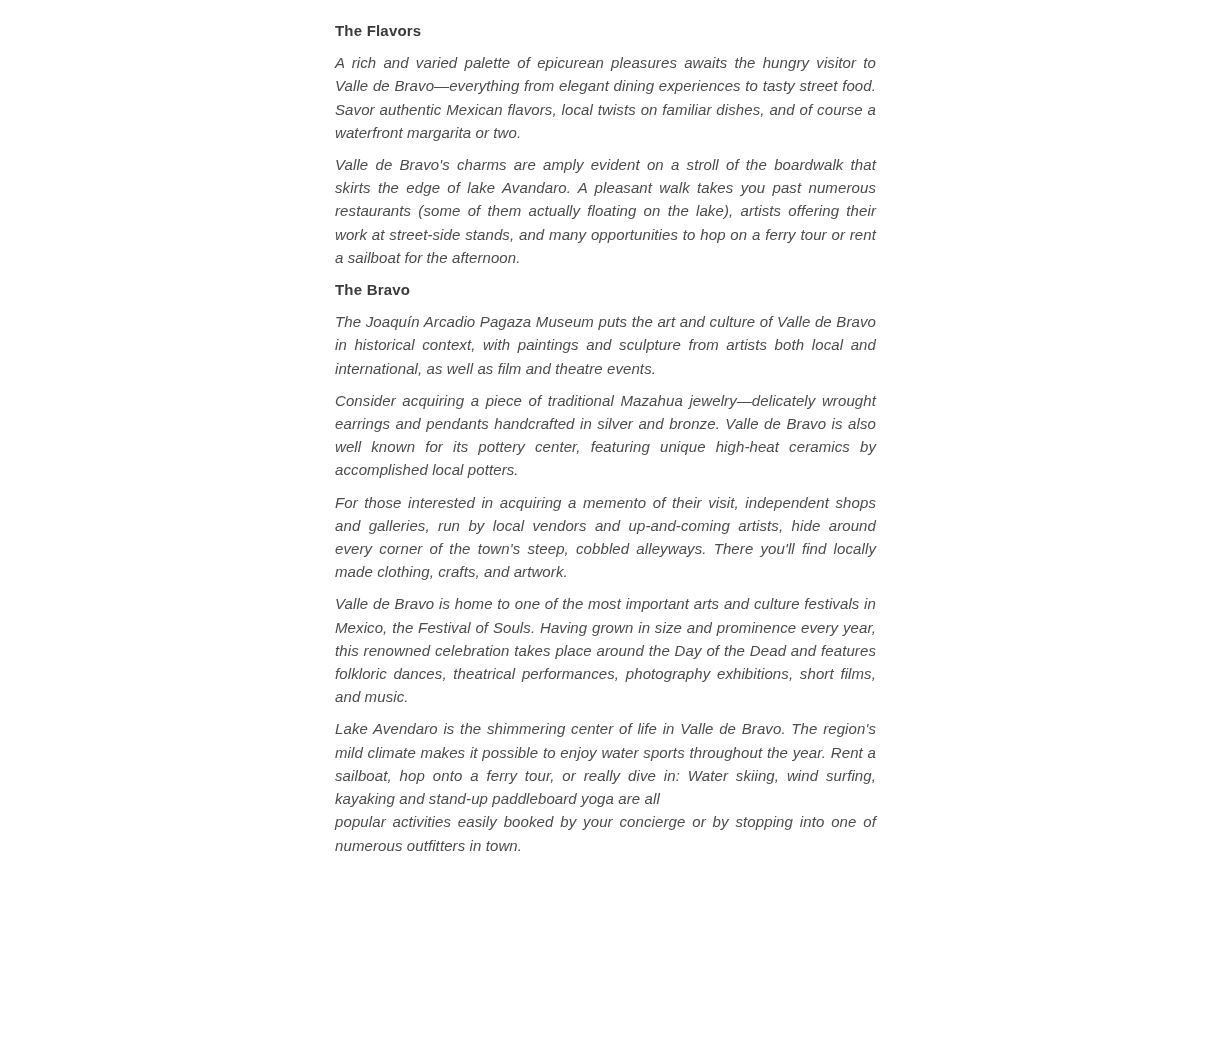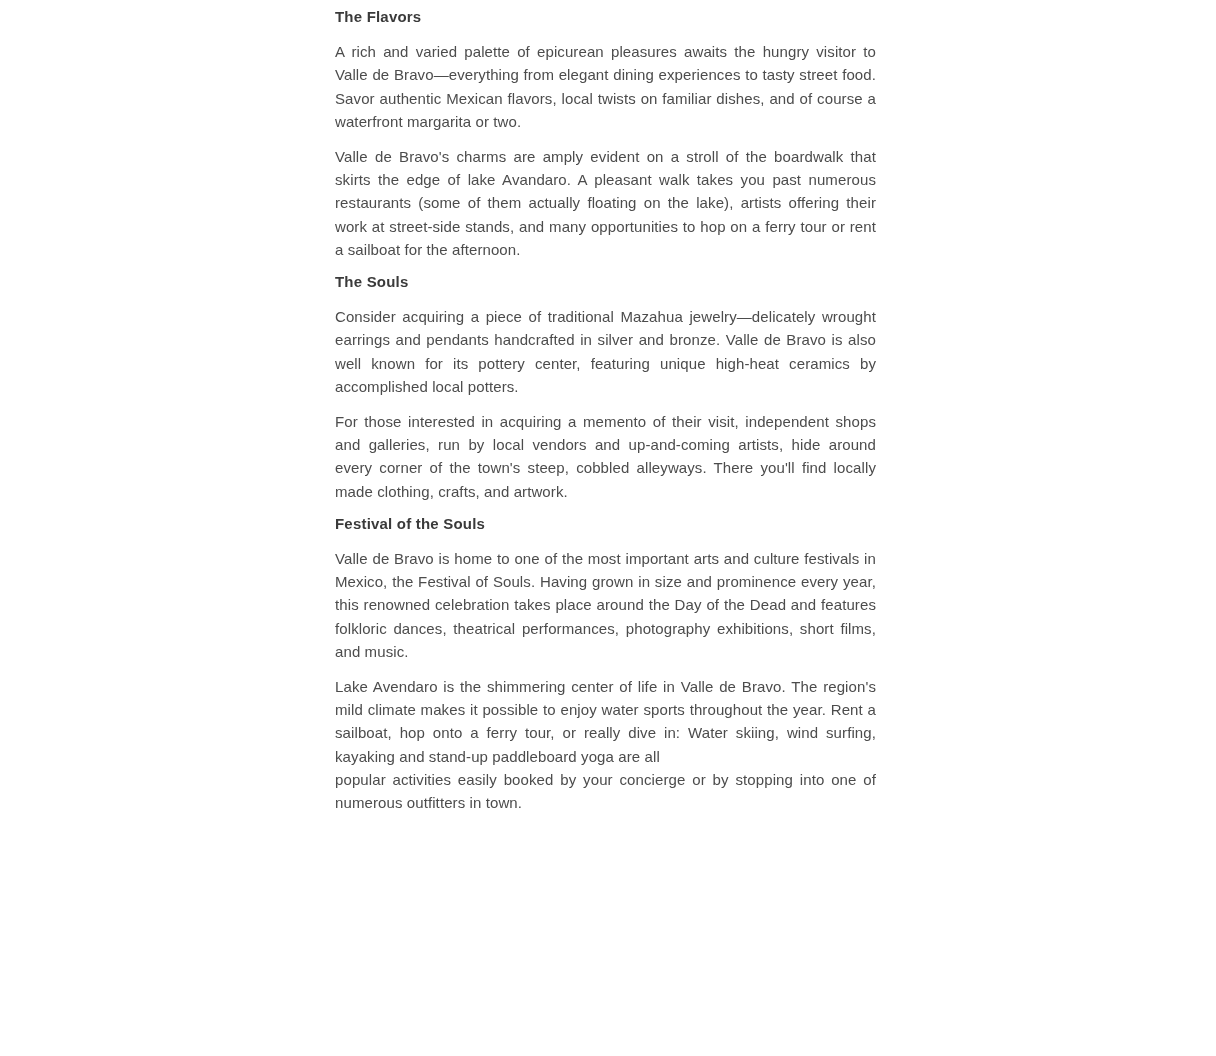--- a/index.html
+++ b/index.html
@@ -10,62 +10,63 @@
   body {
     width: 1216px;
     height: 1056px;
     overflow: hidden;
     font-family: "Liberation Sans", sans-serif;
   }
   .doc {
     box-sizing: border-box;
     margin-left: 335px;
     width: 541px;
-    padding-top: 5px;
+    padding-top: 19px;
     color: #4c4c4c;
     font-size: 15px;
     line-height: 23.2px;
     letter-spacing: 0.1px;
   }
   .doc-section { margin: 0; }
   .doc-section + .doc-section { margin-top: 2px; }
   .doc-heading {
     margin: 0 0 9px 0;
     font-size: 15px;
     line-height: 23.2px;
     font-weight: bold;
     color: #3a3a3a;
     letter-spacing: 0.2px;
   }
   .doc-paragraph {
-    margin: 12px 0 9px 0;
+    margin: 0 0 9px 0;
     text-align: justify;
     text-justify: inter-word;
     white-space: pre-wrap;
+    font-style: italic;
   }
 </style>
 </head>
 <body>
 
 <main class="page">
   <article id="doc" class="doc">
       <section class="doc-section">
         <h2 class="doc-heading">The Flavors</h2>
         <p class="doc-paragraph">A rich and varied palette of epicurean pleasures awaits the hungry visitor to Valle de Bravo—everything from elegant dining experiences to tasty street food. Savor authentic Mexican flavors, local twists on familiar dishes, and of course a waterfront margarita or two.</p>
       </section>
       <section class="doc-section">
         <p class="doc-paragraph">Valle de Bravo's charms are amply evident on a stroll of the boardwalk that skirts the edge of lake Avandaro. A pleasant walk takes you past numerous restaurants (some of them actually floating on the lake), artists offering their work at street-side stands, and many opportunities to hop on a ferry tour or rent a sailboat for the afternoon.</p>
       </section>
       <section class="doc-section">
-        <h2 class="doc-heading">The Souls</h2>
+        <h2 class="doc-heading">The Bravo</h2>
+        <p class="doc-paragraph">The Joaquín Arcadio Pagaza Museum puts the art and culture of Valle de Bravo in historical context, with paintings and sculpture from artists both local and international, as well as film and theatre events.</p>
         <p class="doc-paragraph">Consider acquiring a piece of traditional Mazahua jewelry—delicately wrought earrings and pendants handcrafted in silver and bronze. Valle de Bravo is also well known for its pottery center, featuring unique high-heat ceramics by accomplished local potters.</p>
         <p class="doc-paragraph">For those interested in acquiring a memento of their visit, independent shops and galleries, run by local vendors and up-and-coming artists, hide around every corner of the town's steep, cobbled alleyways. There you'll find locally made clothing, crafts, and artwork.</p>
       </section>
       <section class="doc-section">
-        <h2 class="doc-heading">Festival of the Souls</h2>
         <p class="doc-paragraph">Valle de Bravo is home to one of the most important arts and culture festivals in Mexico, the Festival of Souls. Having grown in size and prominence every year, this renowned celebration takes place around the Day of the Dead and features folkloric dances, theatrical performances, photography exhibitions, short films, and music.</p>
       </section>
       <section class="doc-section">
         <p class="doc-paragraph">Lake Avendaro is the shimmering center of life in Valle de Bravo. The region's mild climate makes it possible to enjoy water sports throughout the year. Rent a sailboat, hop onto a ferry tour, or really dive in: Water skiing, wind surfing, kayaking and stand-up paddleboard yoga are all
 popular activities easily booked by your concierge or by stopping into one of numerous outfitters in town.</p>
       </section>
     </article>
 </main>
 
 </body></html>

